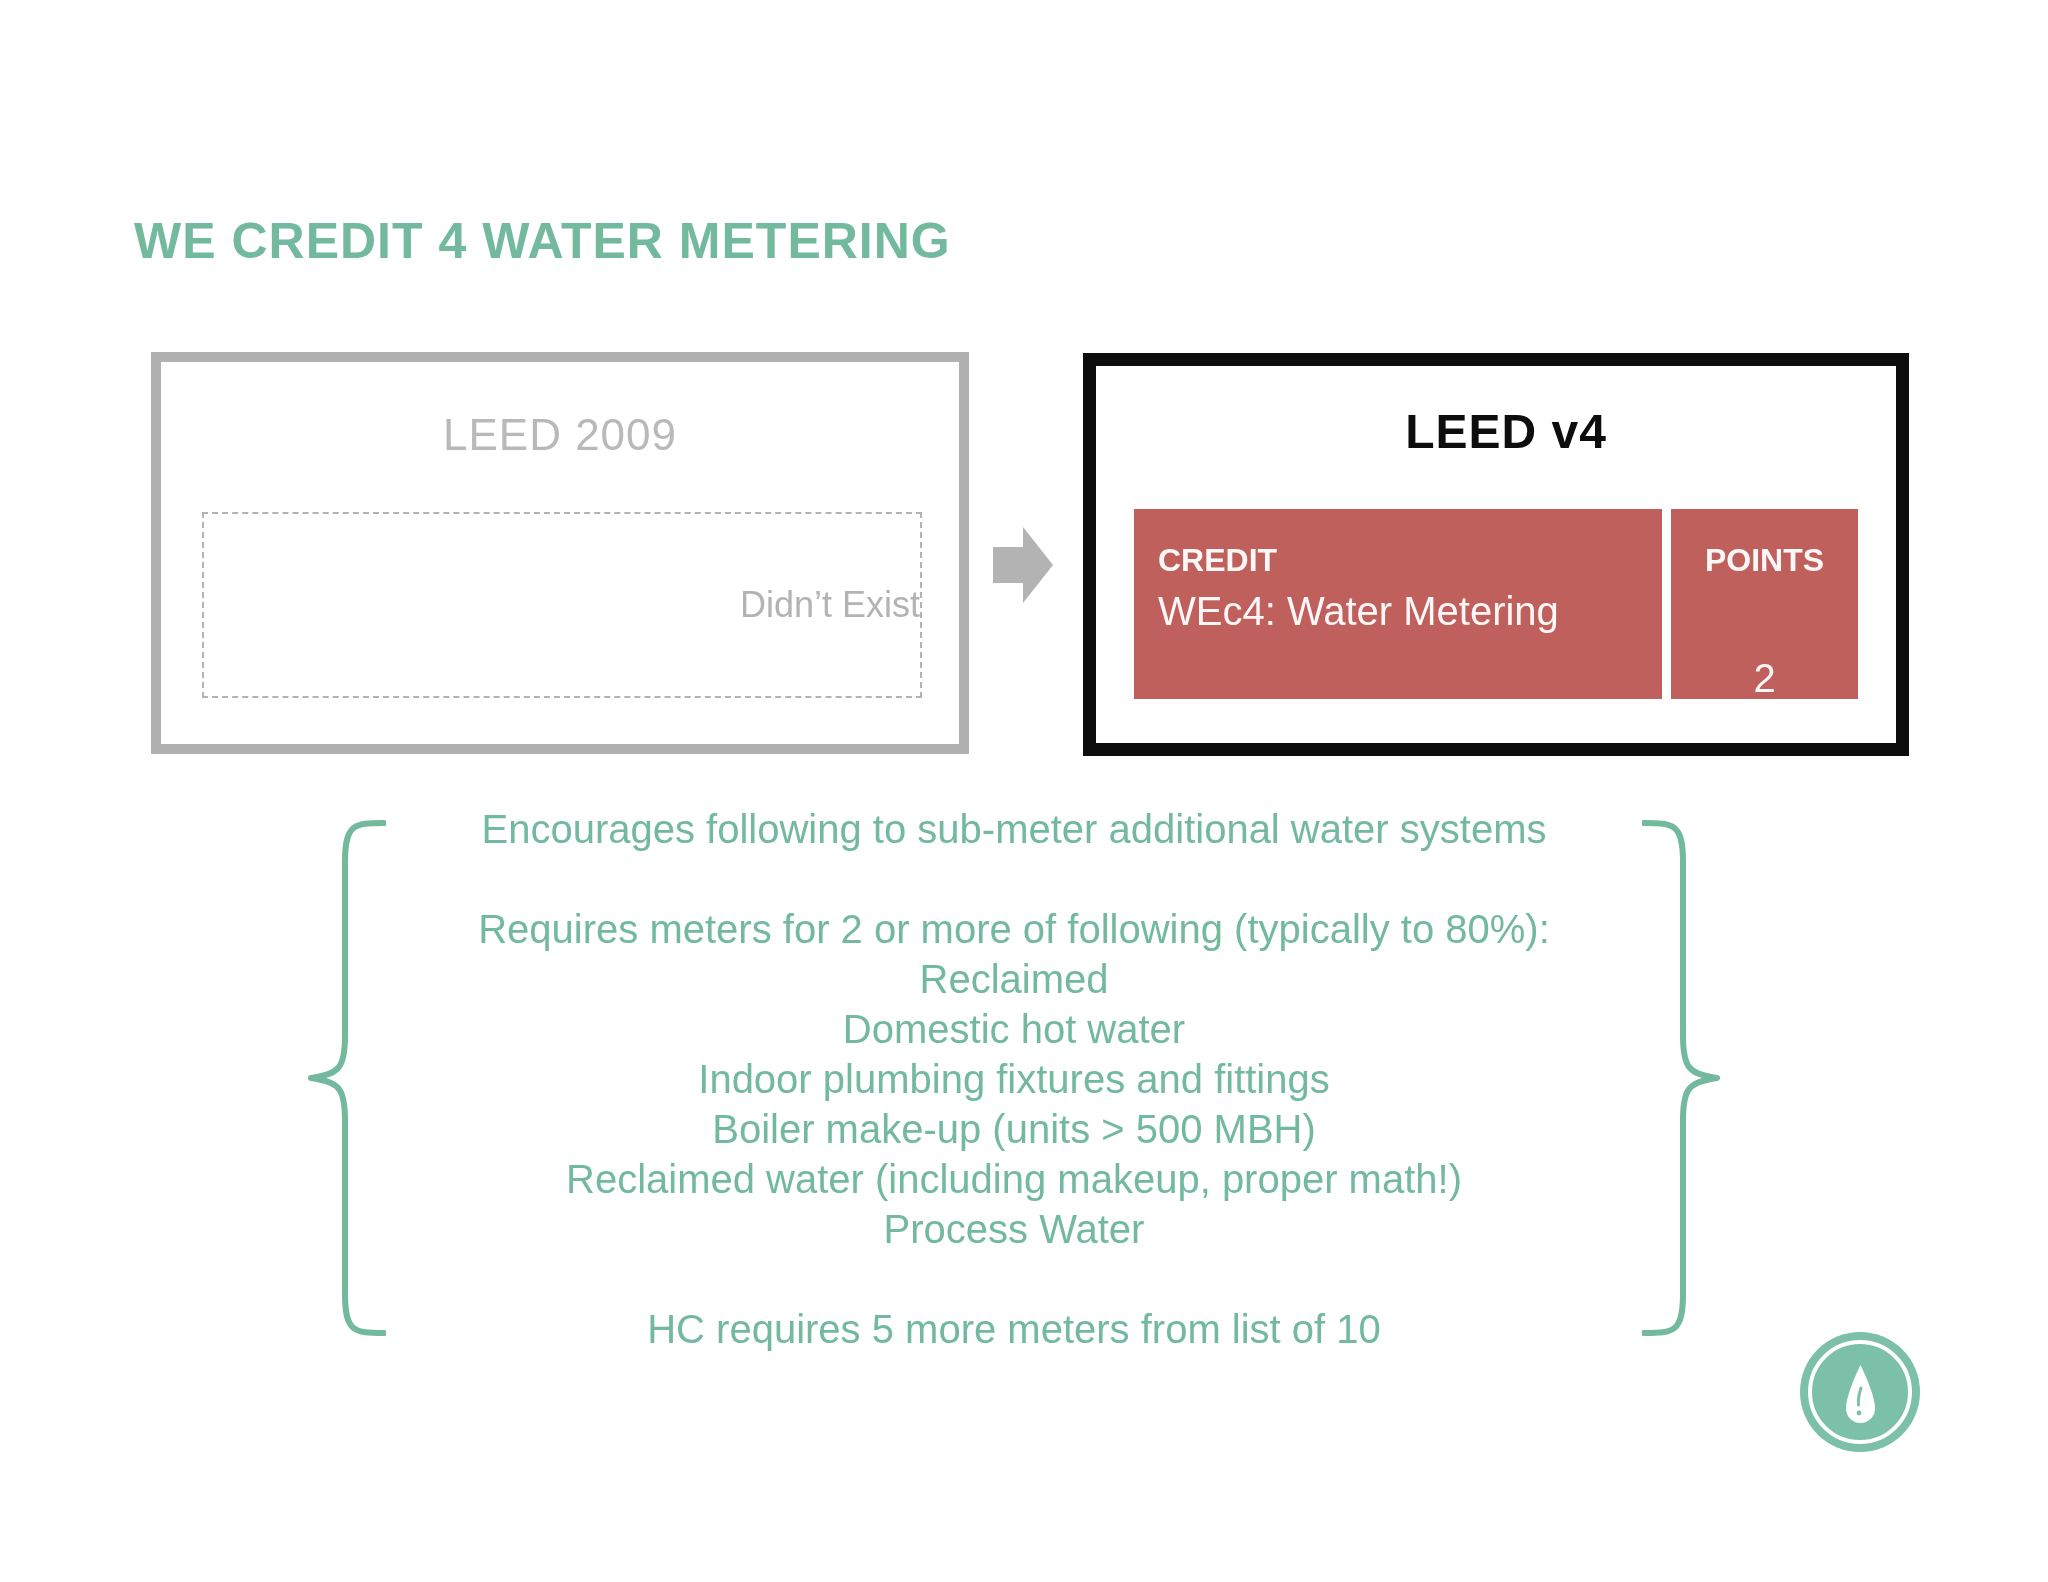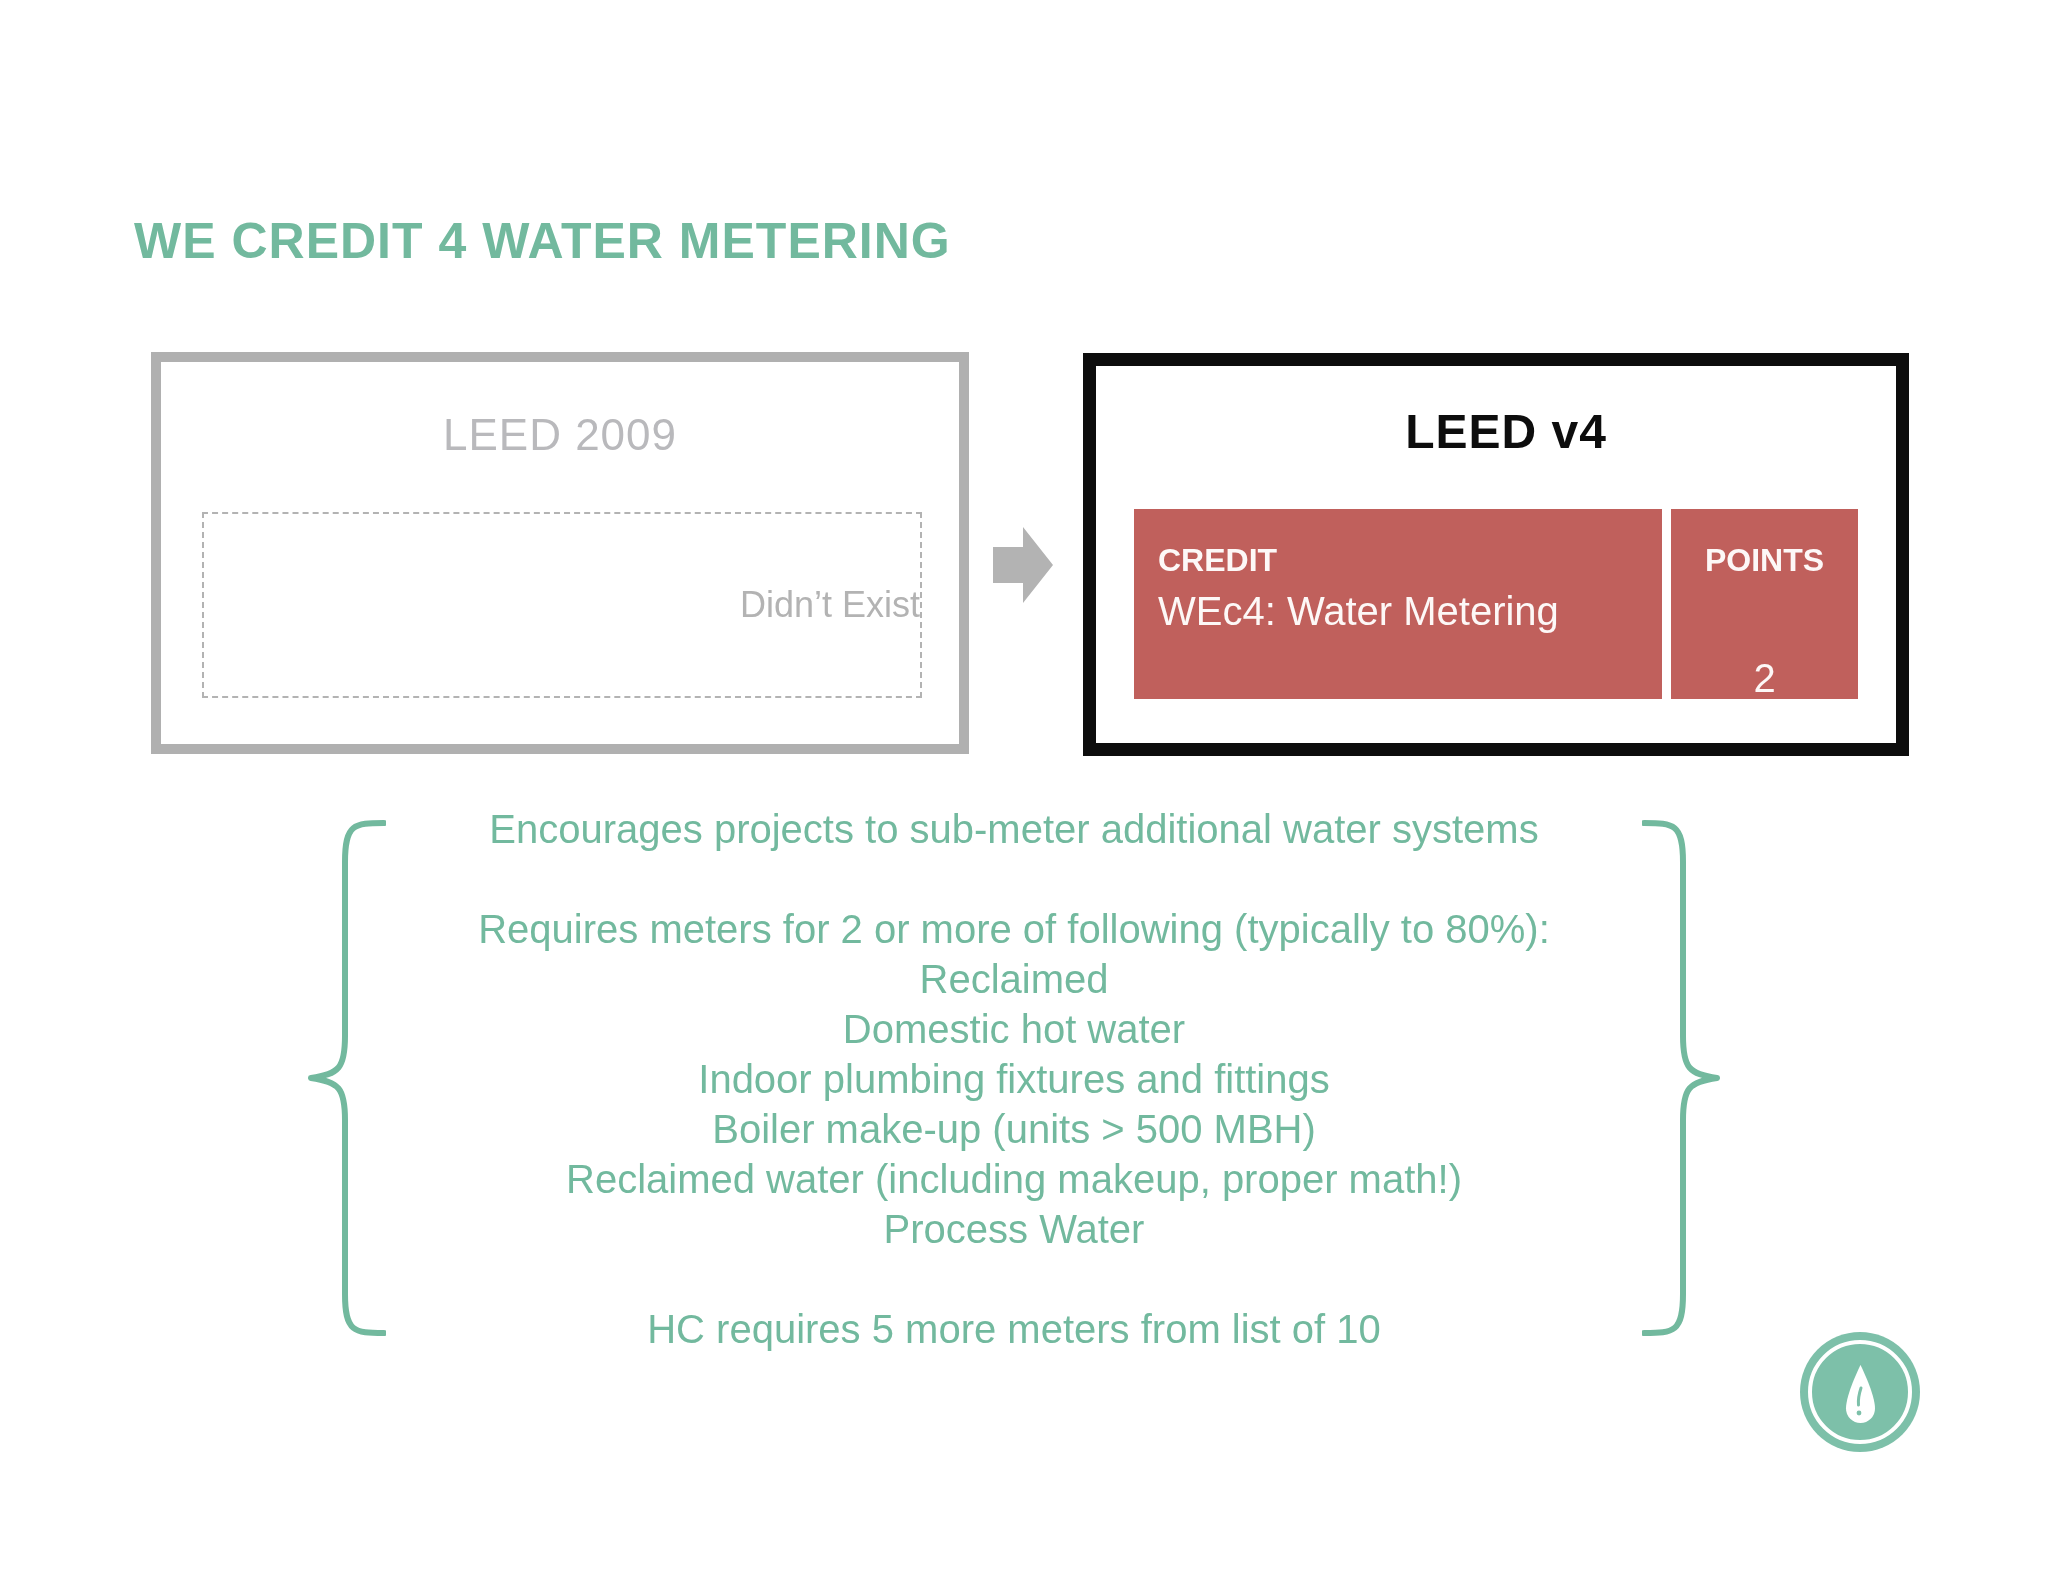--- a/index.html
+++ b/index.html
@@ -122,21 +122,21 @@
   </div>
 
   <div class="notes">
     <svg class="brace brace-left" viewBox="0 0 82 520" aria-hidden="true">
       <path d="M80,5 C50,5 41,6 41,44 L41,218 C41,250 35,256 7,260 C35,264 41,270 41,302 L41,476 C41,514 50,515 80,515" fill="none" stroke="#72b99e" stroke-width="6" stroke-linecap="round" stroke-linejoin="round"></path>
     </svg>
     <svg class="brace brace-right" viewBox="0 0 82 520" aria-hidden="true">
       <path d="M80,5 C50,5 41,6 41,44 L41,218 C41,250 35,256 7,260 C35,264 41,270 41,302 L41,476 C41,514 50,515 80,515" fill="none" stroke="#72b99e" stroke-width="6" stroke-linecap="round" stroke-linejoin="round"></path>
     </svg>
     <div class="notes-text">
-      <div class="line">Encourages projects to sub-meter additional water systems</div>
+      <div class="line">Encourages following to sub-meter additional water systems</div>
       <div class="spacer"></div>
       <div class="line">Requires meters for 2 or more of following (typically to 80%):</div>
       <div class="line">Reclaimed</div>
       <div class="line">Domestic hot water</div>
       <div class="line">Indoor plumbing fixtures and fittings</div>
       <div class="line">Boiler make-up (units &gt; 500 MBH)</div>
       <div class="line">Reclaimed water (including makeup, proper math!)</div>
       <div class="line">Process Water</div>
       <div class="spacer"></div>
       <div class="line">HC requires 5 more meters from list of 10</div>

